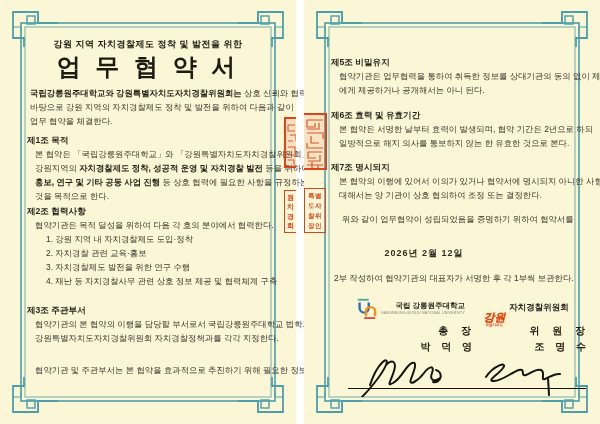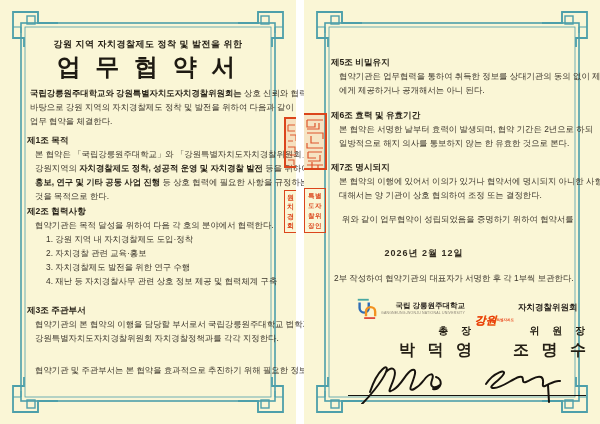--- a/index.html
+++ b/index.html
@@ -30,27 +30,27 @@
   .indent{padding-left:5px;}
   .item{padding-left:16px;}
   .date-line{position:absolute;left:0;top:247px;width:240px;text-align:center;
     font-size:9px;font-weight:bold;color:#332D22;letter-spacing:1px;}
   .signer{position:absolute;top:296px;text-align:right;}
   #signer1{left:40px;width:132px;}
   #signer2{left:158px;width:128px;}
   .org-row{display:flex;align-items:center;justify-content:center;gap:4px;height:24px;}
   .org-name{font-size:7.5px;font-weight:bold;color:#2B2620;white-space:nowrap;}
   .org-en{font-size:3.5px;color:#8B8578;white-space:nowrap;letter-spacing:0.2px;}
-  .gw-mark{display:flex;flex-direction:row;align-items:center;line-height:1;margin-top:24px;}
+  .gw-mark{display:flex;flex-direction:column;align-items:center;line-height:1;margin-top:24px;}
   .gw-main{font-size:11px;font-weight:800;color:#E8380D;font-style:italic;
     text-shadow:0.5px 0 #F08A1D;}
   .gw-sub{font-size:3.5px;color:#E8380D;font-weight:bold;margin-top:1px;}
   .signer-title{font-size:10px;font-weight:bold;color:#241F15;letter-spacing:5px;
     margin-top:4px;white-space:nowrap;}
-  .signer-name{font-size:16px;font-weight:bold;color:#241F15;letter-spacing:4px;
+  .signer-name{font-size:10px;font-weight:bold;color:#241F15;letter-spacing:4px;
     margin-top:2px;white-space:nowrap;}
   .sig-wrap{position:relative;height:40px;margin-top:1px;}
   .sig-line{position:absolute;left:4px;right:4px;bottom:6px;border-bottom:1.3px solid #17130E;}
   .sig-svg{position:absolute;left:8px;top:-2px;}
   
   .seal{position:absolute;box-sizing:border-box;}
   #seal-top-left{left:284px;top:117px;width:12px;height:51px;
     border:2px solid #DB451C;border-right:none;background:rgba(219,69,28,0.12);overflow:hidden;}
   #seal-top-right{left:0px;top:113px;width:23px;height:57px;
     border:2px solid #DB451C;border-left:none;background:rgba(219,69,28,0.10);overflow:hidden;}

